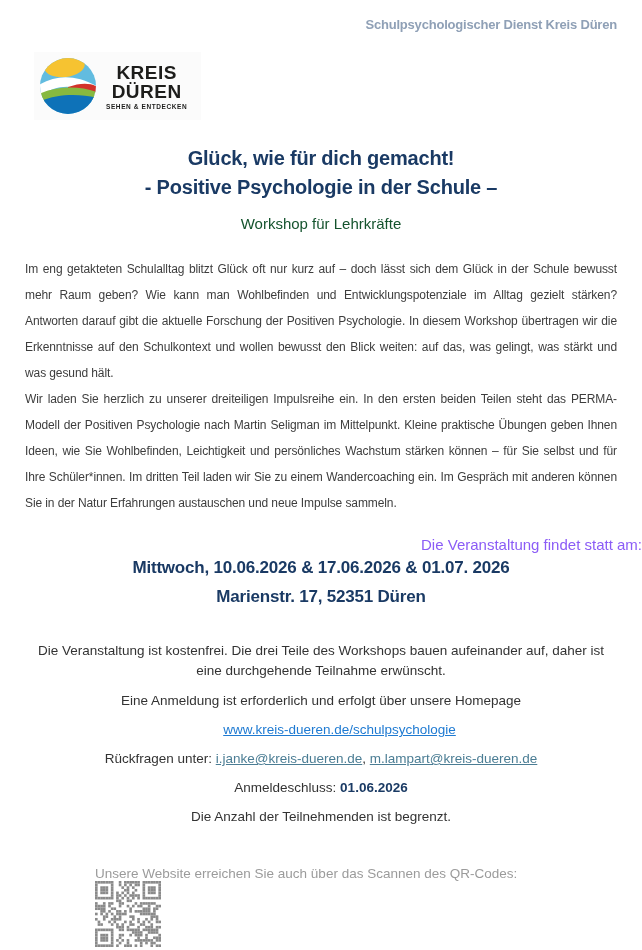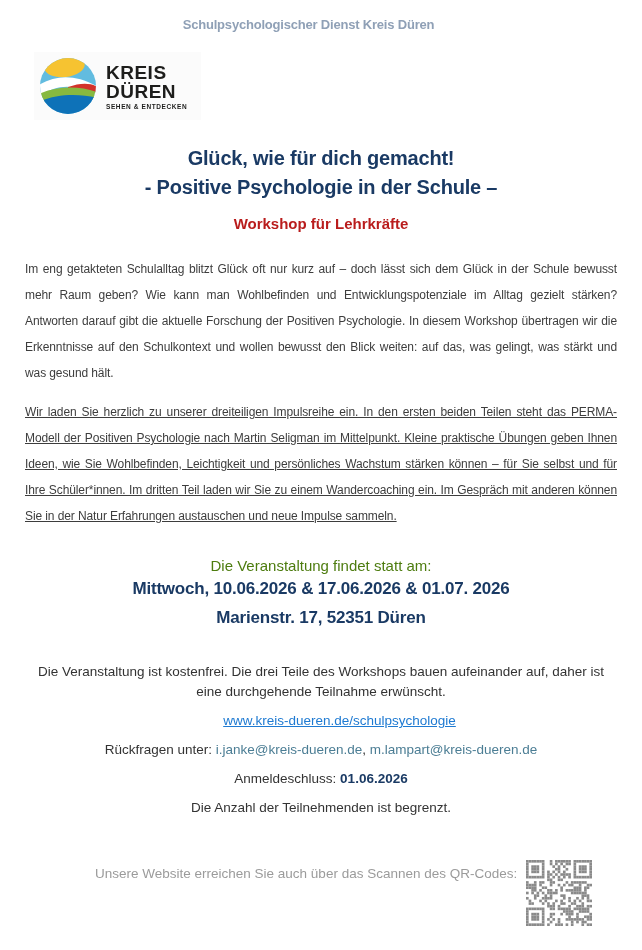--- a/index.html
+++ b/index.html
@@ -11,72 +11,73 @@
     --footer-gray:#9b9b9b;
     --qr-gray:#8a8a8a;
   }
   *{box-sizing:border-box;margin:0;padding:0;}
   html,body{background:#fff;}
   body{
     width:642px;height:950px;position:relative;overflow:hidden;
     font-family:"Liberation Sans",sans-serif;color:var(--body-text);
   }
   .header-dept{
-    padding:17px 25px 0 0;text-align:center;
+    padding:17px 25px 0 0;text-align:right;
     font-size:13px;font-weight:bold;color:var(--header-text);
     letter-spacing:-0.2px;
   }
   .logo-row{
     margin:20px 0 0 34px;display:inline-flex;align-items:center;gap:10px;
-    background:#fbfbfb;padding:6px 14px 6px 6px;
+    background:#fbfbfb;padding:6px 14px 6px 6px;text-align:center;
   }
   .logo-circle{width:56px;height:56px;display:block;}
   .logo-text .word{
     font-size:19px;line-height:19px;font-weight:bold;color:#1d1d1b;
     letter-spacing:0.5px;
   }
   .logo-text .tagline{
     font-size:6.5px;font-weight:bold;color:#1d1d1b;letter-spacing:0.6px;margin-top:2px;
   }
   .title{
     margin-top:24px;text-align:center;color:var(--navy);
     font-size:20px;font-weight:bold;line-height:29px;letter-spacing:-0.2px;
   }
   .subtitle{
-    margin-top:13px;text-align:center;color:#b91c1c;
-    font-size:15px;font-weight:bold;
+    margin-top:13px;text-align:center;color:#14532d;
+    font-size:15px;font-weight:normal;
   }
   .paragraphs{margin:24px 25px 0 25px;}
   .paragraphs p{
     font-size:12px;line-height:26px;text-align:justify;color:var(--body-text);
     letter-spacing:-0.1px;
   }
-  .paragraphs p + p{margin-top:13px;text-decoration:underline;}
+  .paragraphs p + p{margin-top:0;}
   .event-intro{
-    margin-top:28px;text-align:center;font-size:15px;color:#4d7c0f;
+    margin-top:20px;text-align:right;font-size:15px;color:#8b5cf6;
   }
   .event-lines{
     text-align:center;color:var(--navy);
     font-size:17px;font-weight:bold;line-height:29px;letter-spacing:-0.2px;
   }
   .bottom-block{margin-top:30px;text-align:center;color:#333;}
   .bottom-block .line{font-size:13.5px;line-height:20px;}
   .cost-note{max-width:580px;margin:0 auto;}
   .signup-note{margin-top:10px;}
   .website-line{margin-top:9px;padding-left:37px;}
   .contact-line{margin-top:9px;}
   .deadline-line{margin-top:9px;}
   .capacity-note{margin-top:9px;}
   a.web{color:var(--link-blue);text-decoration:underline;cursor:pointer;}
-  a.mail{color:var(--email-teal);cursor:pointer;}
+  a.mail{color:var(--email-teal);text-decoration:underline;cursor:pointer;}
   .deadline-date{color:var(--navy);font-weight:bold;}
   .footer{
     position:absolute;left:0;right:0;top:860px;
     display:flex;justify-content:space-between;align-items:flex-start;
     padding:0 50px 0 95px;
+    flex-direction:column;
   }
   .qr-note{
     font-size:13.5px;color:var(--footer-gray);padding-top:6px;
   }
   .qr{width:66px;height:66px;display:block;}
 </style>
 </head>
 <body>
 
 
@@ -120,20 +121,21 @@
 
 <div class="event-intro">Die Veranstaltung findet statt am:</div>
 
 <div class="event-lines">
   <div>Mittwoch, 10.06.2026 &amp; 17.06.2026 &amp; 01.07. 2026</div>
   <div>Marienstr. 17, 52351 Düren</div>
 </div>
 
 <div class="bottom-block">
   <div class="line cost-note">Die Veranstaltung ist kostenfrei. Die drei Teile des Workshops bauen aufeinander auf, daher ist eine durchgehende Teilnahme erwünscht.</div>
+  <div class="line signup-note">Eine Anmeldung ist erforderlich und erfolgt über unsere Homepage</div>
   <div class="line website-line">
     <a class="web">www.kreis-dueren.de/schulpsychologie</a>
   </div>
   <div class="line contact-line">
     <span>Rückfragen unter: </span><a class="mail">i.janke@kreis-dueren.de</a><span>, </span><a class="mail">m.lampart@kreis-dueren.de</a>
   </div>
   <div class="line deadline-line">
     <span>Anmeldeschluss: </span><span class="deadline-date">01.06.2026</span>
   </div>
   <div class="line capacity-note">Die Anzahl der Teilnehmenden ist begrenzt.</div>

